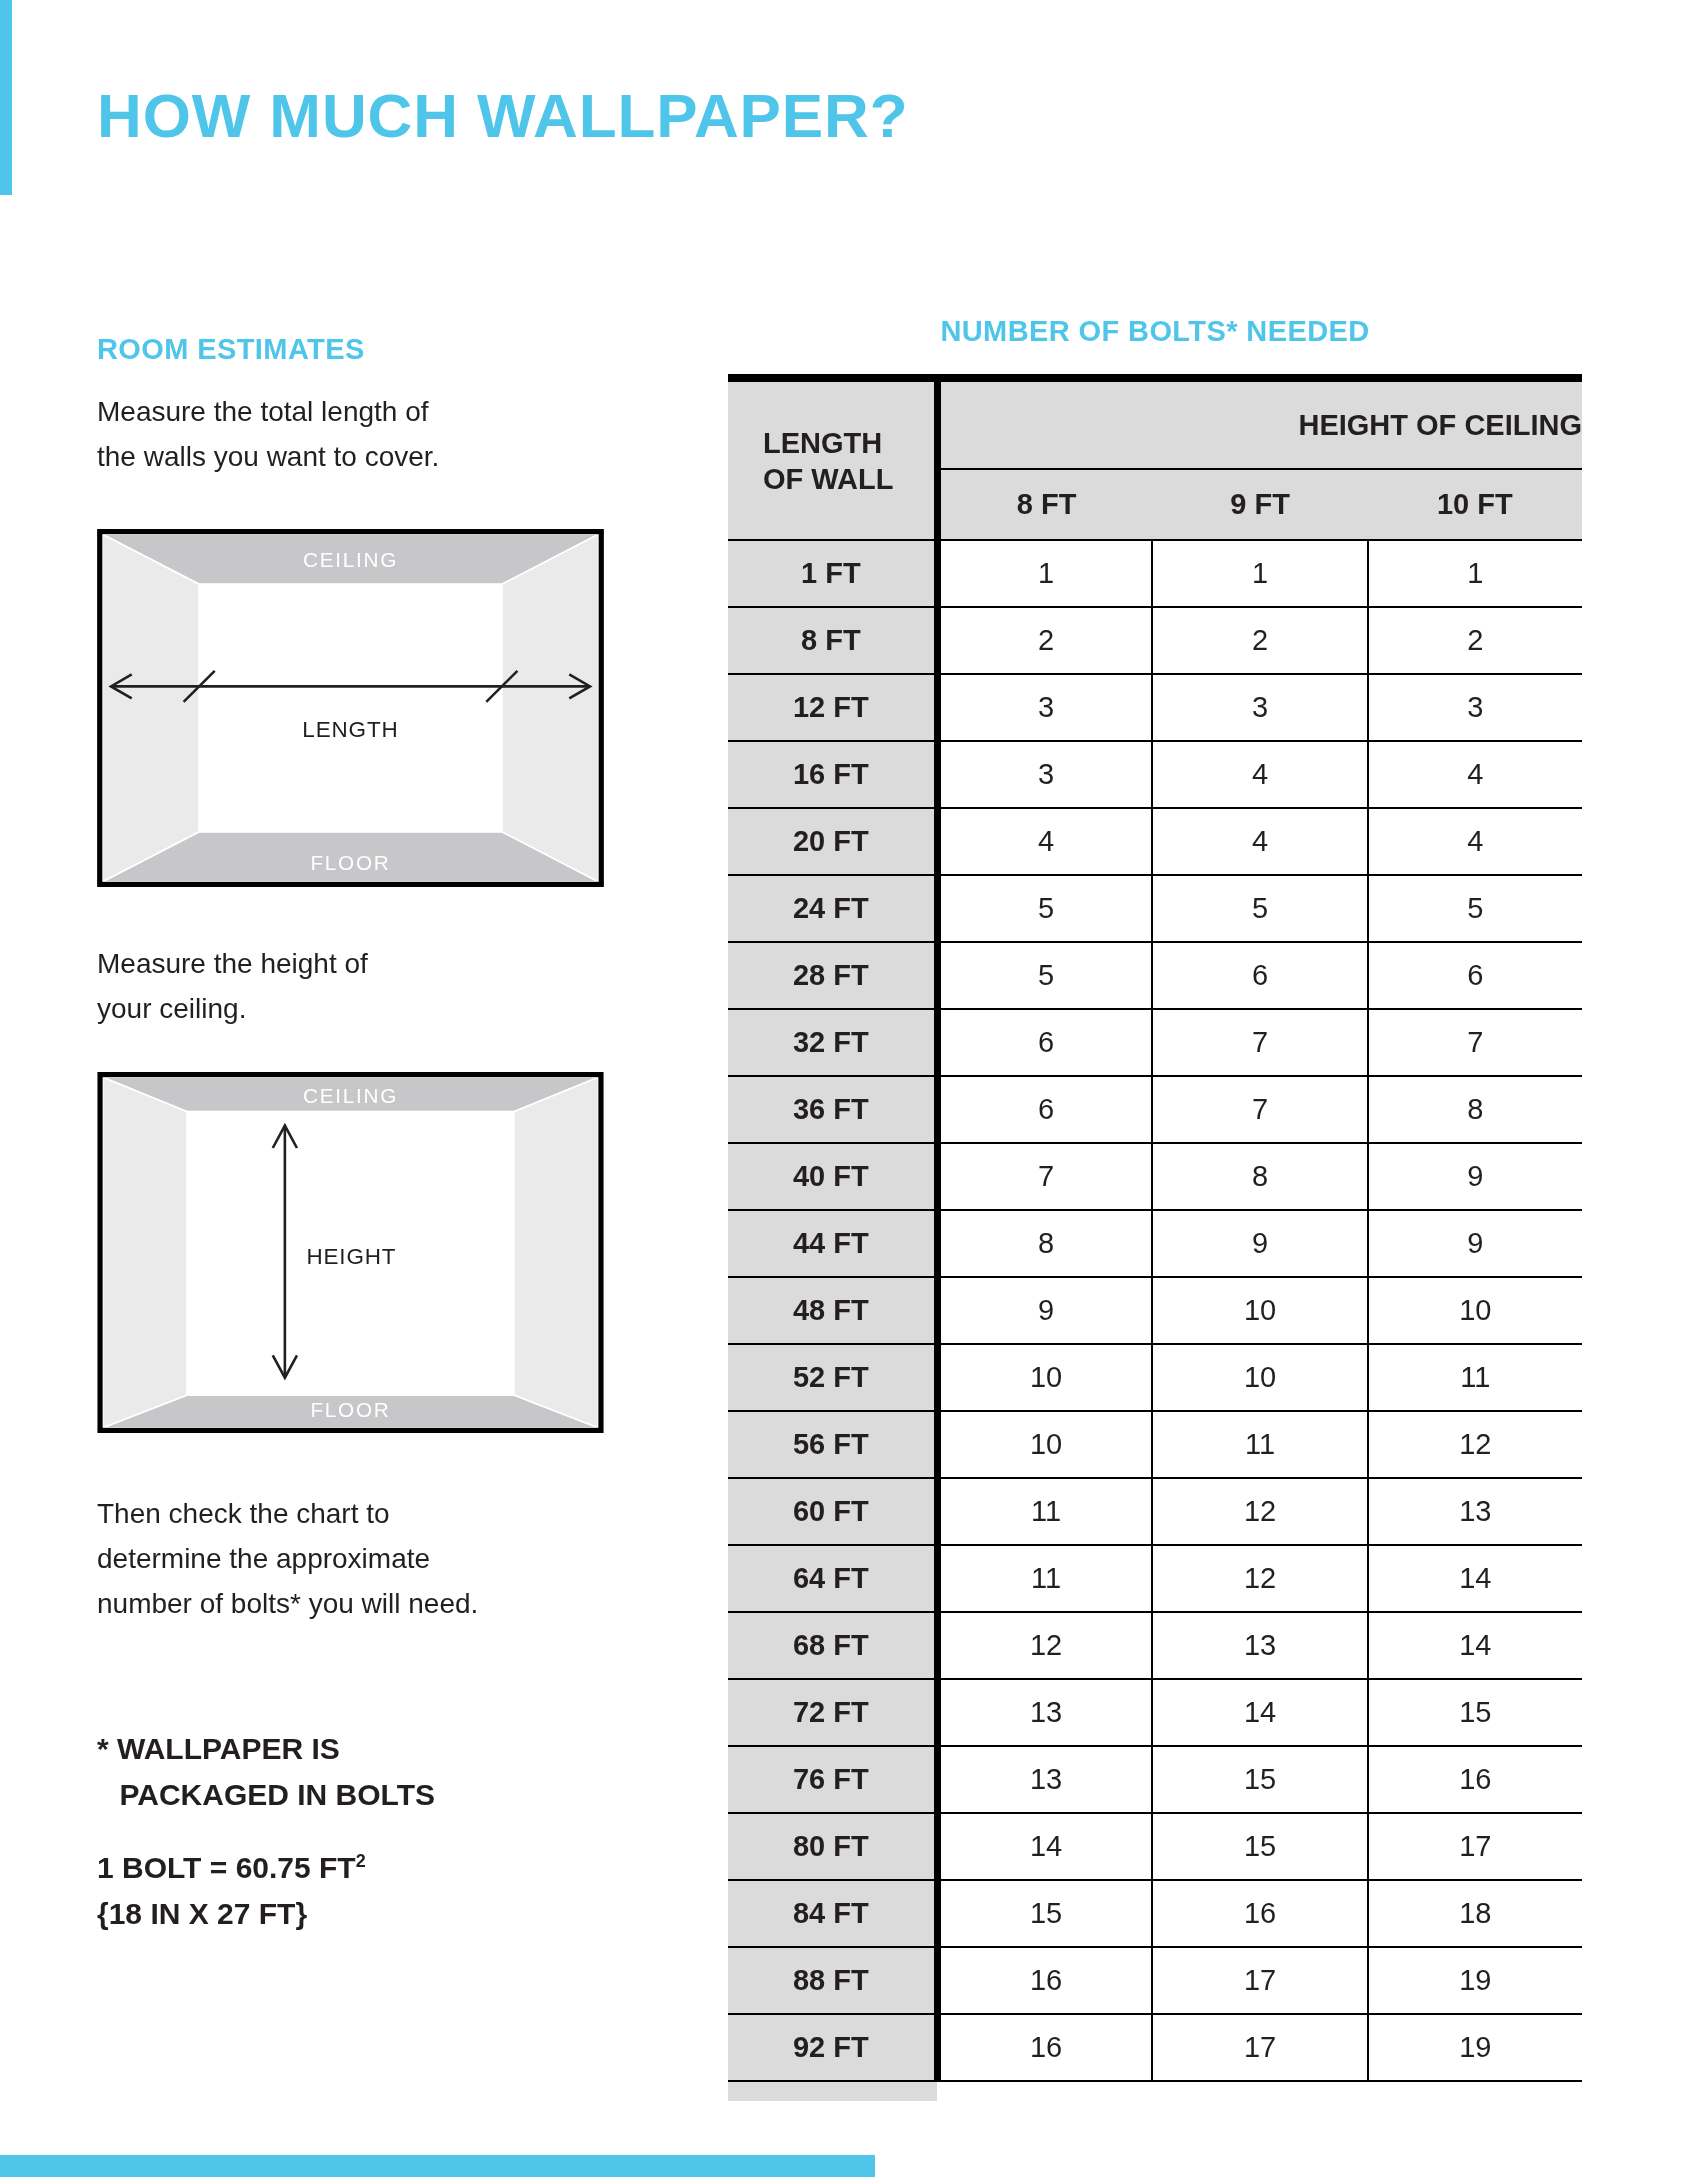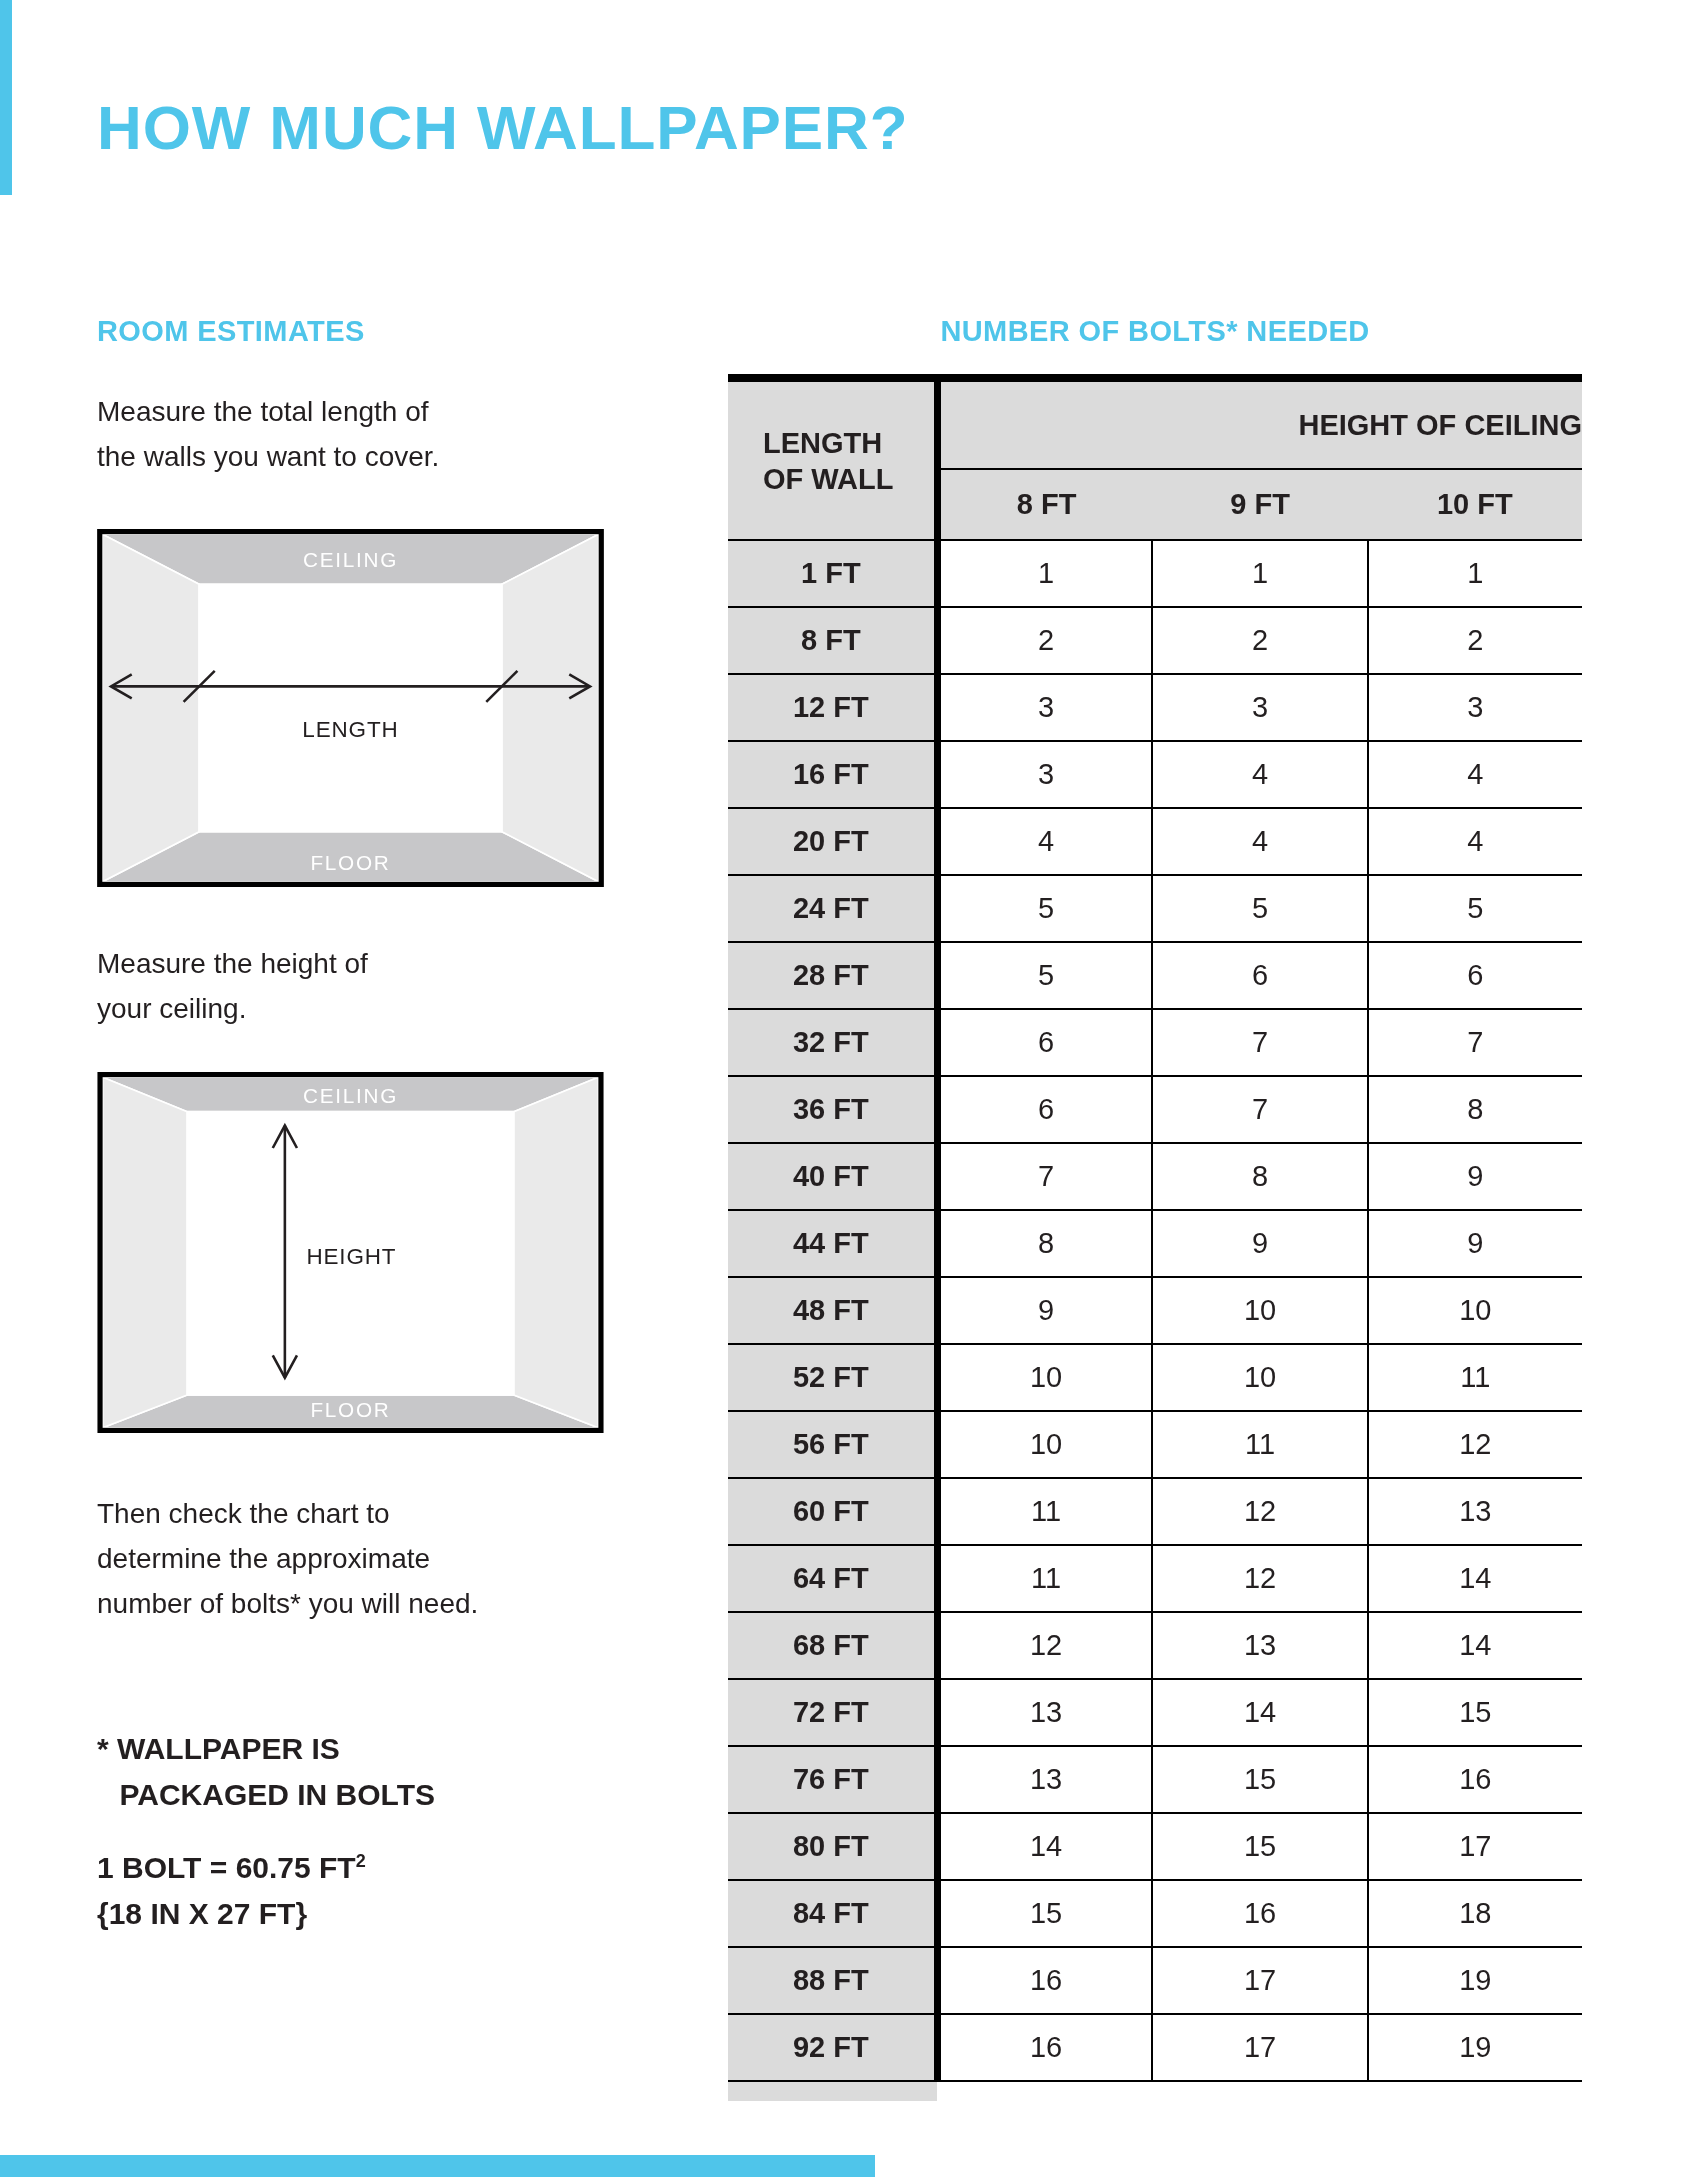--- a/index.html
+++ b/index.html
@@ -7,27 +7,27 @@
   body {
     width:1683px; height:2177px; position:relative; overflow:hidden;
     font-family:"Liberation Sans","DejaVu Sans",sans-serif;
     color:#231f20;
   }
 
   .top-strip { position:absolute; left:0; top:0; width:12px; height:195px; background:var(--color-accent,#4fc5ea); }
   .bottom-bar { position:absolute; left:0; top:2155px; width:875px; height:22.5px; background:var(--color-accent,#4fc5ea); }
 
   .page-title {
-    position:absolute; left:97px; top:92px;
+    position:absolute; left:97px; top:80px;
     font-size:62px; font-weight:bold; letter-spacing:0.9px;
     color:var(--color-accent,#4fc5ea); white-space:nowrap;
   }
 
   .section-heading { font-size:29px; font-weight:bold; letter-spacing:0.4px; color:var(--color-accent,#4fc5ea); }
-  #room-estimates-heading { position:absolute; left:97px; top:315px; }
+  #room-estimates-heading { position:absolute; left:97px; top:333px; }
   #table-heading { position:absolute; left:728px; top:315px; width:854px; text-align:center; }
 
   .para { position:absolute; left:97px; font-size:28px; line-height:45px; }
   #para1 { top:389px; }
   #para2 { top:941px; }
   #para3 { top:1491px; }
 
   .bold-block { position:absolute; left:97px; font-size:30px; line-height:46px; font-weight:bold; }
   #footnote { top:1726px; }
   #footnote .indent { padding-left:22.5px; }

